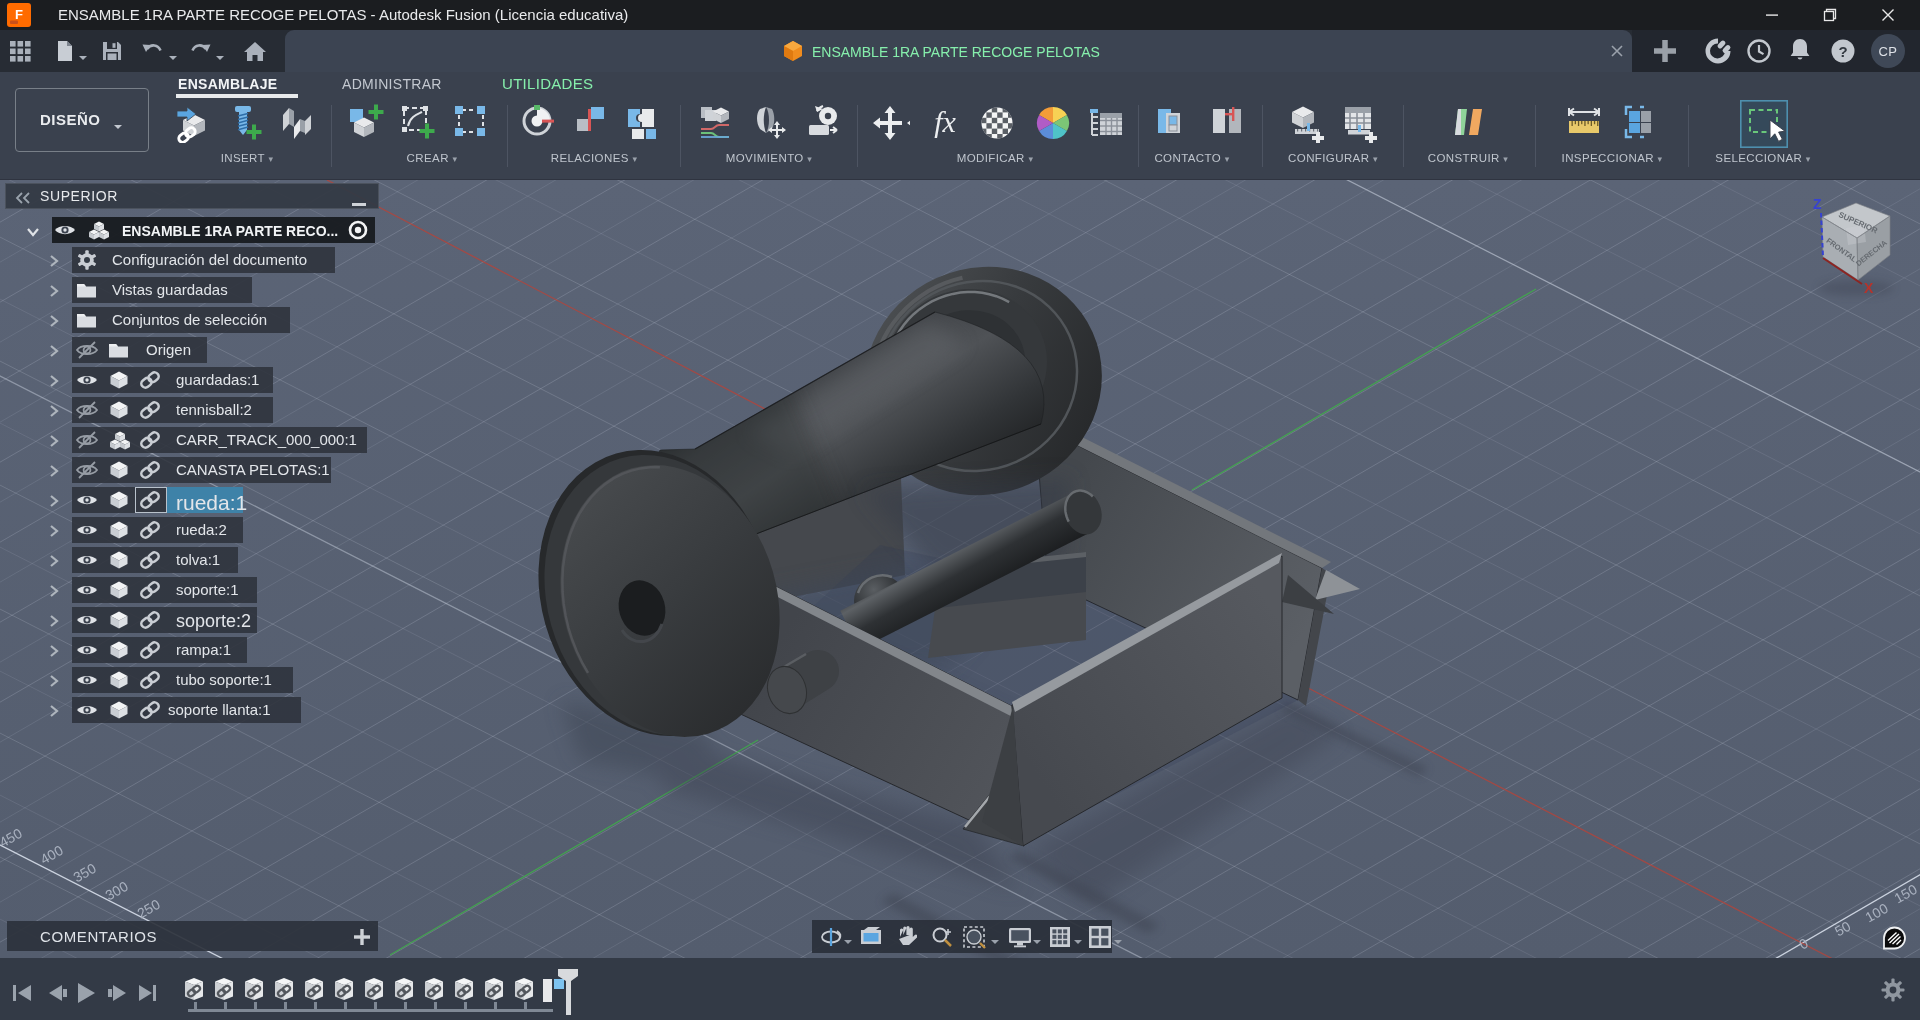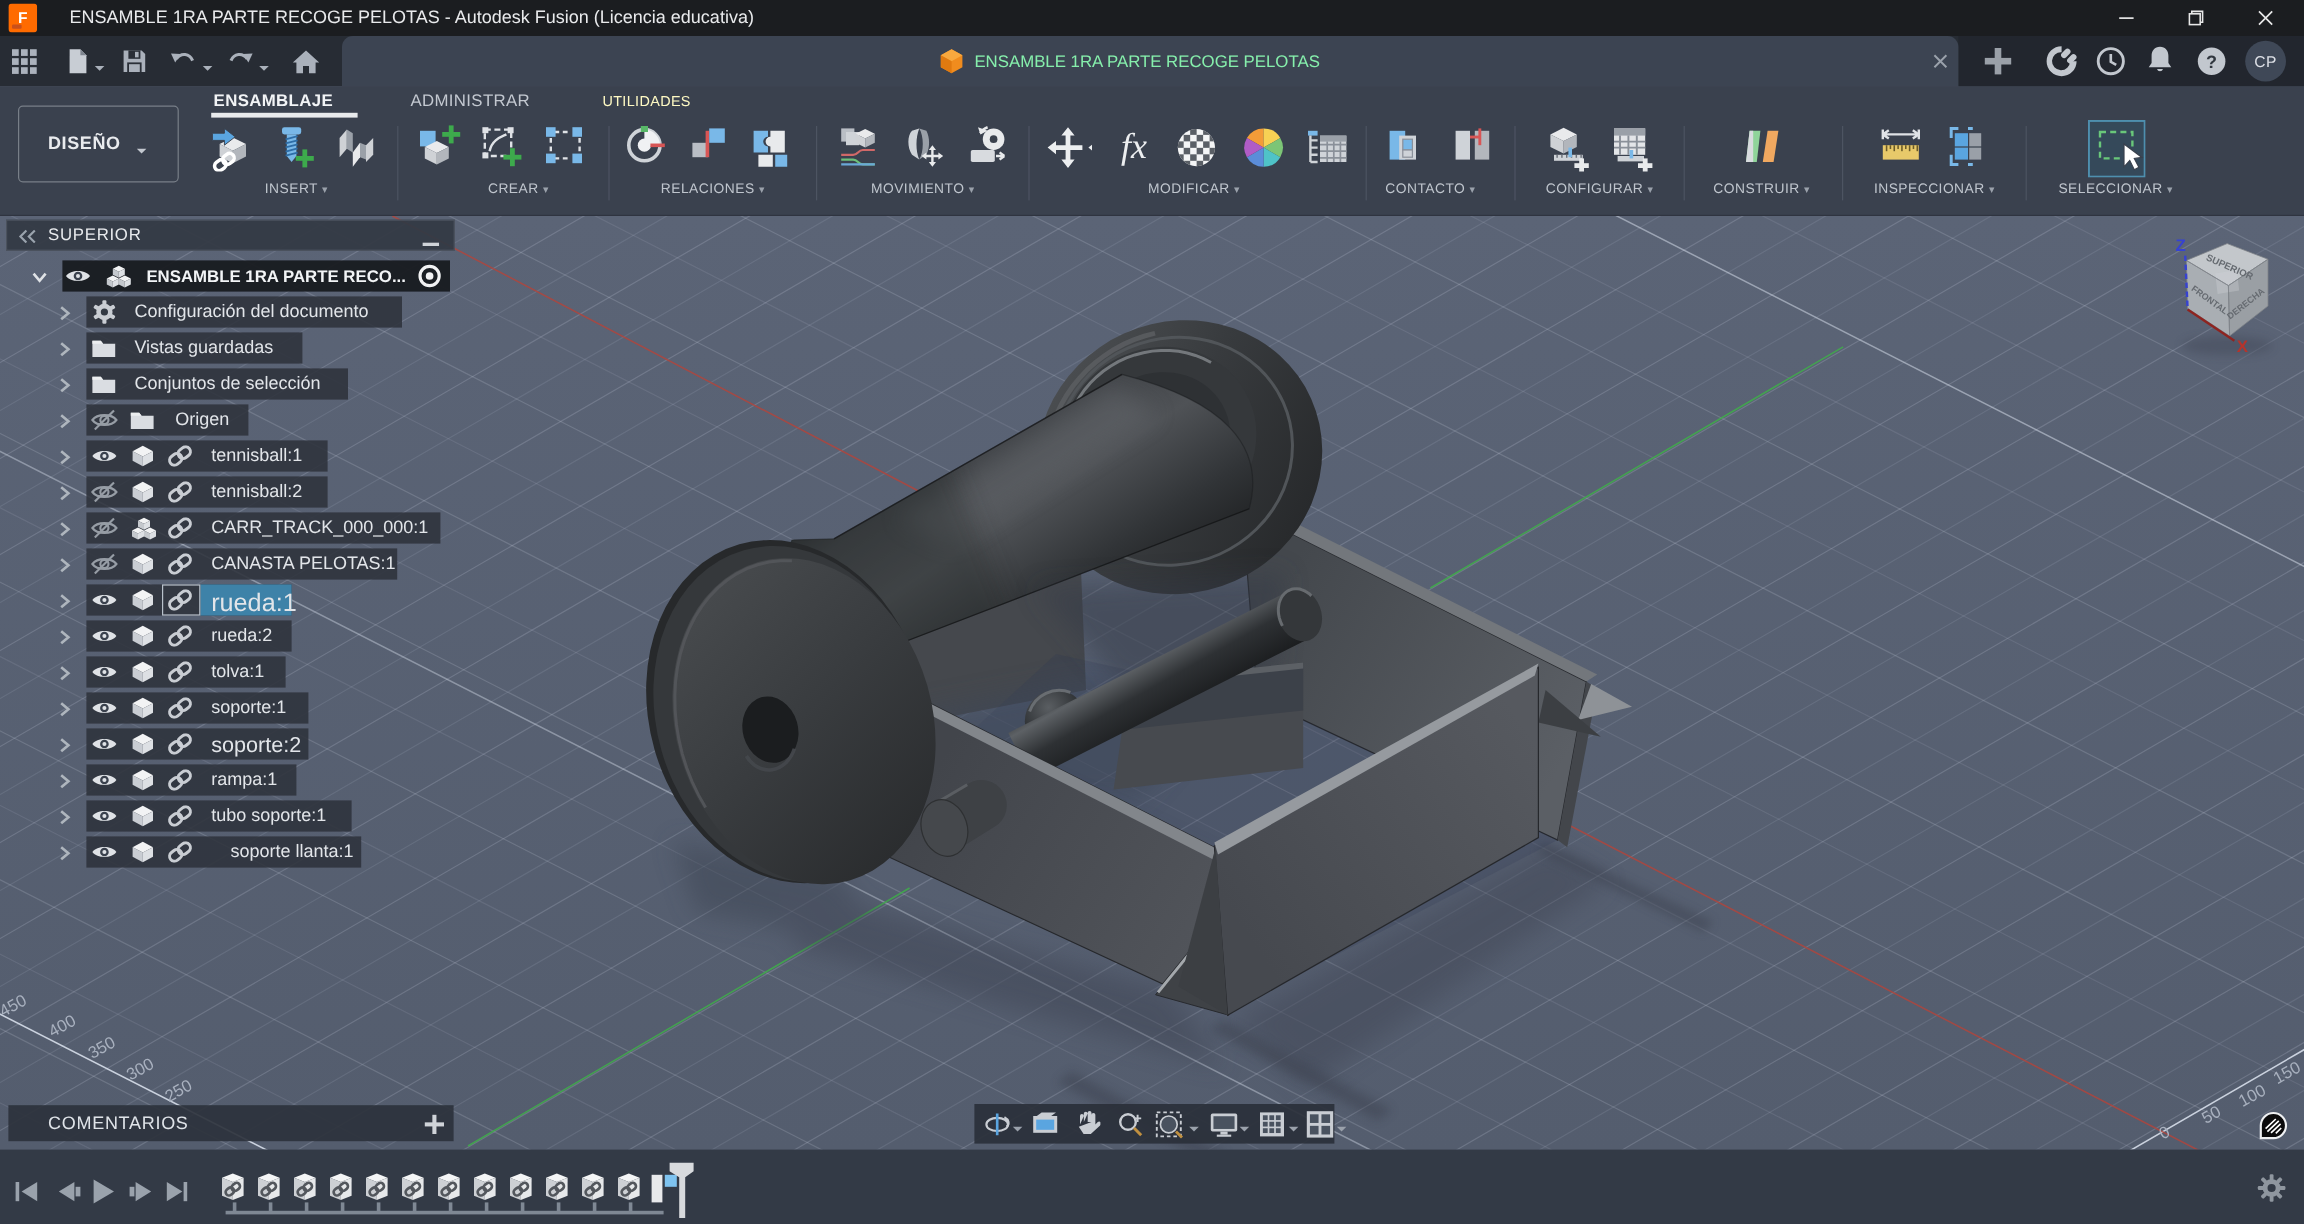--- a/index.html
+++ b/index.html
@@ -93,21 +93,21 @@
       <text x="13" y="18.5" font-family="Liberation Sans" font-size="15" font-weight="bold" fill="#31373f" text-anchor="middle">?</text>
     </svg></div>
 <div style="position:absolute;left:1870px;top:33px;"><svg width="36" height="36" viewBox="0 0 36 36" style="">
       <circle cx="18" cy="18" r="17" fill="#3f4857"></circle>
       <text x="18" y="23" font-family="Liberation Sans" font-size="13" fill="#dde0e6" text-anchor="middle" letter-spacing="0.5">CP</text>
     </svg></div>
 <div class="r" style="left:0;top:72px;width:1920px;height:108px;background:#3a414e"></div>
 <div style="position:absolute;left:178px;top:75px;"><span style="color:#f2f4f6;font-size:14px;font-weight:bold;letter-spacing:0.3px">ENSAMBLAJE</span></div>
 <div class="r" style="left:176px;top:94px;width:122px;height:4px;background:#e8eaec"></div>
 <div style="position:absolute;left:342px;top:75px;"><span style="color:#c3c8d0;font-size:14px;letter-spacing:0.3px">ADMINISTRAR</span></div>
-<div style="position:absolute;left:502px;top:75px;"><span style="color:#fef9c3;font-size:12px;letter-spacing:0.3px">UTILIDADES</span></div>
+<div style="position:absolute;left:502px;top:75px;"><span style="color:#86efac;font-size:15px;letter-spacing:0.3px">UTILIDADES</span></div>
 <div class="r" style="left:15px;top:88px;width:134px;height:64px;border:1px solid #787f88;border-radius:4px"></div>
 <div style="position:absolute;left:40px;top:111px;"><span style="color:#e9ebee;font-size:15px;font-weight:bold;letter-spacing:0.5px">DISEÑO</span></div>
 <div style="position:absolute;left:113px;top:117px;"><svg width="10" height="8" viewBox="0 0 10 8" style="">
       <path d="M1 2 l4 4 l4 -4 z" fill="#c3c8d0"></path>
     </svg></div>
 <div style="position:absolute;left:173px;top:103px;"><svg width="40" height="40" viewBox="0 0 40 40" style="">
       <path d="M21 11.55 L32 17.05 L21 22.55 L10 17.05 z" fill="#e9eaec"></path>
       <path d="M10 17.05 L21 22.55 V33 L10 27.5 z" fill="#cfd2d6"></path>
       <path d="M32 17.05 L21 22.55 V33 L32 27.5 z" fill="#b2b6bc"></path>
       <path d="M4 8 h10 v-4 l9 7 l-9 7 v-4 H4 z" fill="#5aa5e0" stroke="#3a414d" stroke-width="0.8"></path>
@@ -690,21 +690,21 @@
       <path d="M10 1.5 L18.5 6 L10 10.5 L1.5 6 z" fill="#f2f3f4"></path>
       <path d="M1.5 6 L10 10.5 V18.5 L1.5 14 z" fill="#c9cdd3"></path>
       <path d="M18.5 6 L10 10.5 V18.5 L18.5 14 z" fill="#dde0e4"></path>
     </svg></div>
 <div style="position:absolute;left:138px;top:371px;"><svg width="24" height="18" viewBox="0 0 24 18" style="">
       <g transform="translate(12,9) scale(0.9) rotate(-38)" stroke="#c9cdd3" stroke-width="2.8" fill="none">
         <rect x="-11" y="-4.5" width="12" height="9" rx="4.5"></rect>
         <rect x="-1" y="-4.5" width="12" height="9" rx="4.5"></rect>
       </g>
     </svg></div>
-<div style="position:absolute;left:176px;top:370.5px;"><span style="color:#e2e5e9;font-size:15px;white-space:nowrap">tennisball:1</span></div>
+<div style="position:absolute;left:176px;top:370.5px;"><span style="color:#e2e5e9;font-size:15px;white-space:nowrap">guardadas:1</span></div>
 <div class="r" style="left:72px;top:397px;width:201px;height:26px;background:rgba(45,50,59,0.88)"></div>
 <div style="position:absolute;left:48px;top:404px;"><svg width="12" height="14" viewBox="0 0 12 14" style="">
       <path d="M3 2 l6 5 l-6 5" stroke="#aeb5bd" stroke-width="2.2" fill="none"></path>
     </svg></div>
 <div style="position:absolute;left:75px;top:401px;"><svg width="24" height="18" viewBox="0 0 24 18" style="">
       <g opacity="0.75">
         <path d="M2 9 C6 3.5, 18 3.5, 22 9 C18 14.5, 6 14.5, 2 9 z" fill="none" stroke="#b9bfc7" stroke-width="1.8"></path>
         <circle cx="12" cy="9" r="3.4" fill="none" stroke="#b9bfc7" stroke-width="1.8"></circle>
         <path d="M20 1 L4 17" stroke="#b9bfc7" stroke-width="1.8"></path>
       </g>
@@ -935,21 +935,21 @@
       <path d="M10 1.5 L18.5 6 L10 10.5 L1.5 6 z" fill="#f2f3f4"></path>
       <path d="M1.5 6 L10 10.5 V18.5 L1.5 14 z" fill="#c9cdd3"></path>
       <path d="M18.5 6 L10 10.5 V18.5 L18.5 14 z" fill="#dde0e4"></path>
     </svg></div>
 <div style="position:absolute;left:138px;top:701px;"><svg width="24" height="18" viewBox="0 0 24 18" style="">
       <g transform="translate(12,9) scale(0.9) rotate(-38)" stroke="#c9cdd3" stroke-width="2.8" fill="none">
         <rect x="-11" y="-4.5" width="12" height="9" rx="4.5"></rect>
         <rect x="-1" y="-4.5" width="12" height="9" rx="4.5"></rect>
       </g>
     </svg></div>
-<div style="position:absolute;left:192px;top:700.5px;"><span style="color:#e2e5e9;font-size:15px;white-space:nowrap">soporte llanta:1</span></div>
+<div style="position:absolute;left:168px;top:700.5px;"><span style="color:#e2e5e9;font-size:15px;white-space:nowrap">soporte llanta:1</span></div>
 <div class="r" style="left:7px;top:921px;width:371px;height:30px;background:rgba(44,50,60,0.92)"></div>
 <div style="position:absolute;left:40px;top:928px;"><span style="color:#dfe3e8;font-size:15px;letter-spacing:0.6px">COMENTARIOS</span></div>
 <div style="position:absolute;left:353px;top:928px;"><svg width="18" height="18" viewBox="0 0 18 18" style="">
       <rect x="7.3" y="1" width="3.4" height="16" fill="#cfd3d8"></rect>
       <rect x="1" y="7.3" width="16" height="3.4" fill="#cfd3d8"></rect>
     </svg></div>
 <div class="r" style="left:812px;top:920px;width:300px;height:33px;background:rgba(42,48,58,0.92)"></div>
 <div style="position:absolute;left:820px;top:926px;"><svg width="22" height="22" viewBox="0 0 22 22" style="">
       <ellipse cx="11" cy="11" rx="9" ry="5.5" fill="none" stroke="#c9cdd3" stroke-width="1.8"></ellipse>
       <path d="M11 2 v18" stroke="#5aa5e0" stroke-width="2.2"></path>

